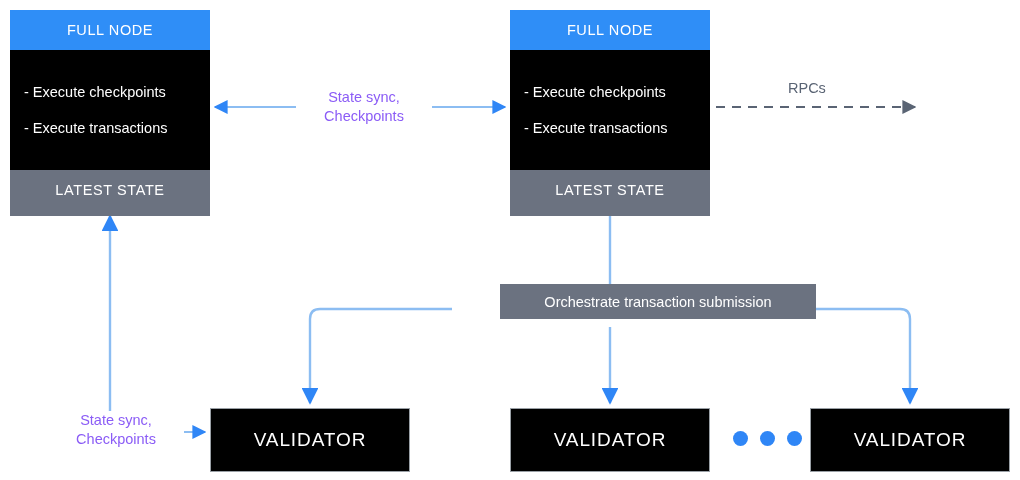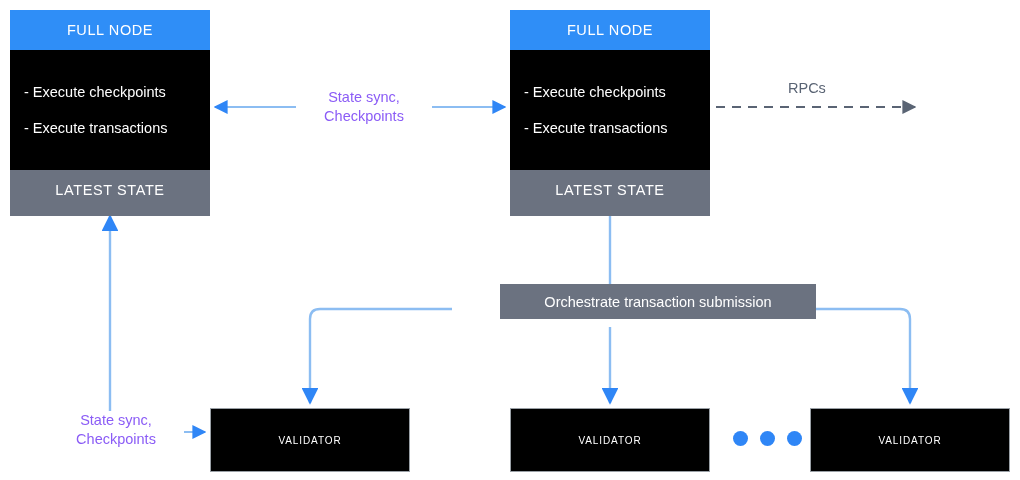--- a/index.html
+++ b/index.html
@@ -58,21 +58,21 @@
   }
   
   .validator {
     position: absolute;
     width: 200px;
     height: 64px;
     background: #000000;
     border: 1px solid #9aa0a6;
     box-sizing: border-box;
     color: #ffffff;
-    font-size: 10px;
+    font-size: 19px;
     letter-spacing: 0.9px;
     display: flex;
     align-items: center;
     justify-content: center;
   }
   
   #orchestrate-box {
     position: absolute;
     left: 452px;
     top: 284px;

